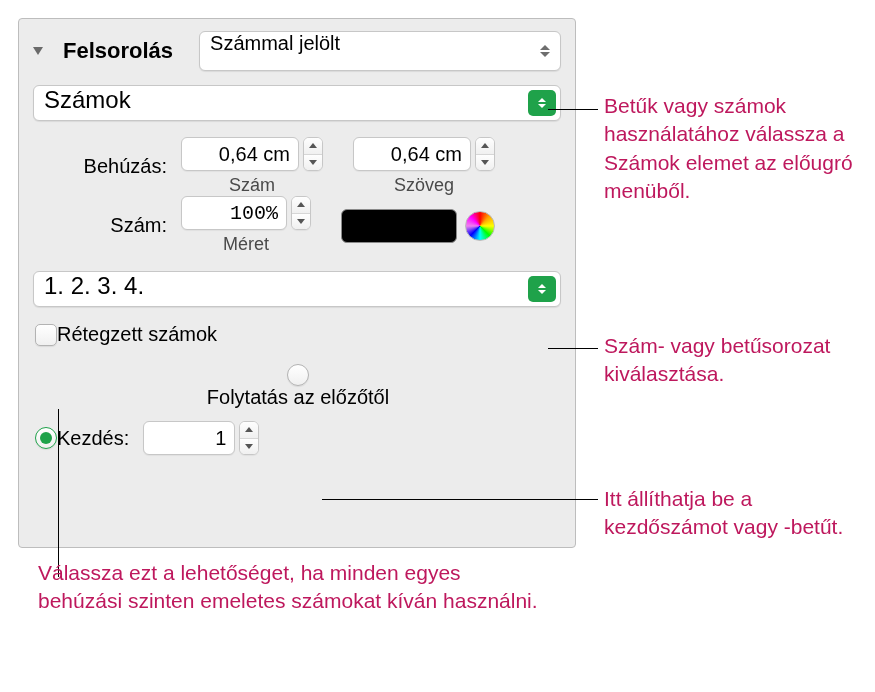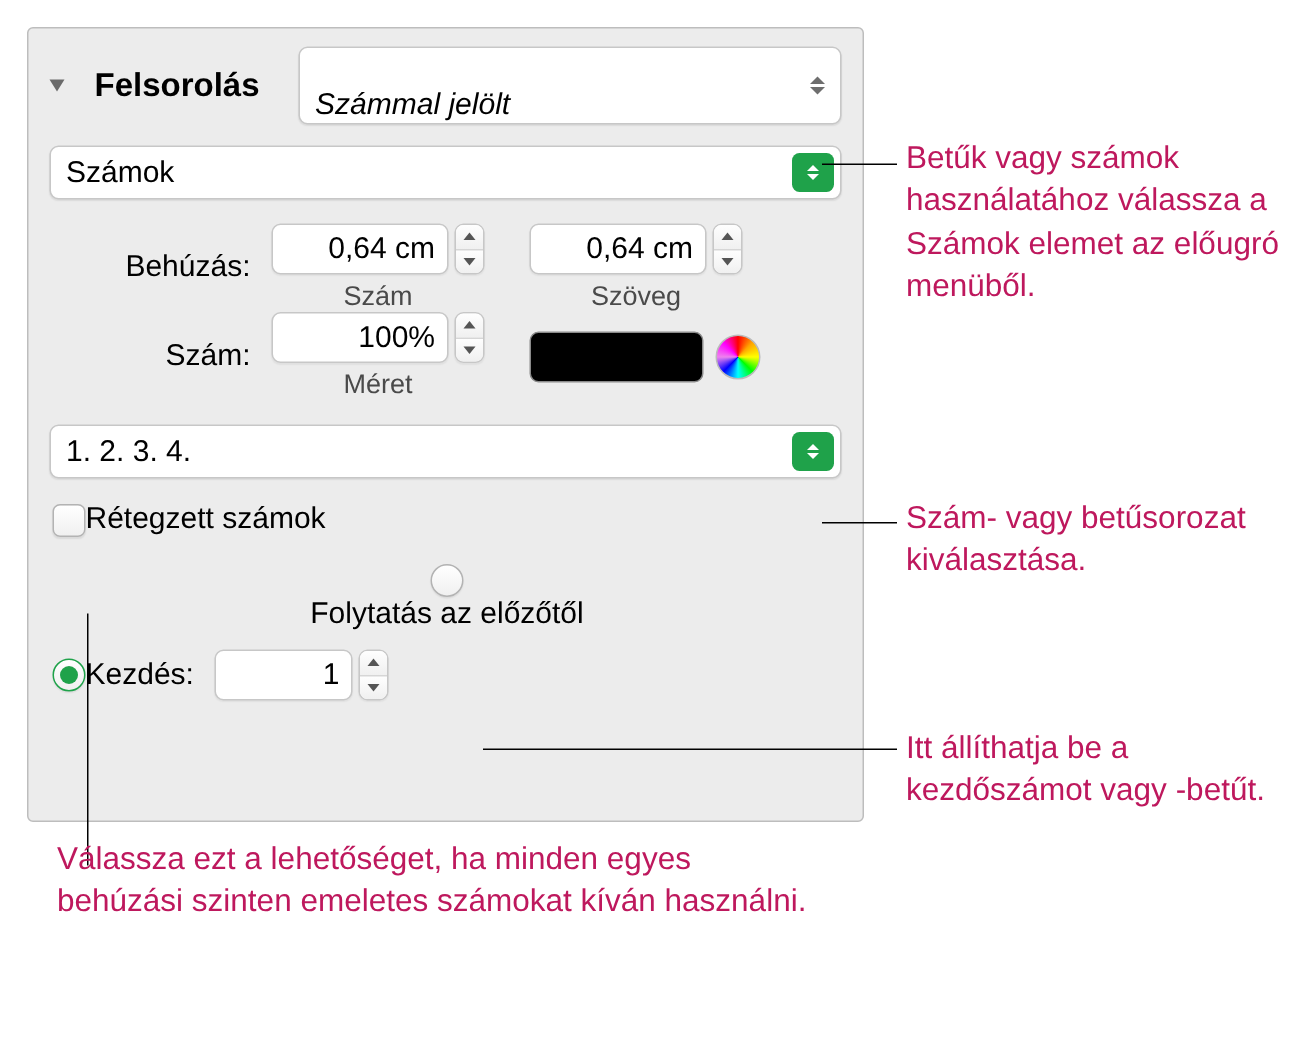--- a/index.html
+++ b/index.html
@@ -30,31 +30,30 @@
     border-right: 5px solid transparent;
     border-top: 8px solid #6a6a6a;
     margin-right: 8px;
   }
   .section-label {
     font-weight: 600;
     font-size: 22px;
   }
   .select {
     flex: 1;
-    height: 52px;
+    height: 40px;
     background: #fff;
     border: 1px solid #c7c7c7;
     border-radius: 6px;
     display: flex;
-    align-items: flex-end;
+    align-items: flex-start;
     padding: 0 10px;
     position: relative;
     box-shadow: 0 1px 1px rgba(0,0,0,0.08);
     font-size: 20px;
-    font-style: italic;
   }
   .select .chev {
     position: absolute;
     right: 10px;
     top: 50%;
     transform: translateY(-50%);
     display: flex;
     flex-direction: column;
     align-items: center;
     gap: 2px;
@@ -66,24 +65,23 @@
   }
   .chev-up { border-bottom: 5px solid #6e6e6e; }
   .chev-down { border-top: 5px solid #6e6e6e; }
 
   .select-green {
     background: #fff;
     border: 1px solid #c7c7c7;
     border-radius: 6px;
     height: 36px;
     display: flex;
-    align-items: center;
     padding: 0 6px 0 10px;
     position: relative;
-    font-size: 20px;
+    font-size: 24px;
     box-shadow: 0 1px 1px rgba(0,0,0,0.08);
   }
   .select-green .grn-btn {
     position: absolute;
     right: 4px;
     top: 4px;
     bottom: 4px;
     width: 28px;
     background: #1fa24a;
     border-radius: 5px;
@@ -259,21 +257,21 @@
         </div>
       </div>
       <div class="sublabel">Szöveg</div>
     </div>
   </div>
 
   <div class="row" style="gap:6px;">
     <div class="label-right" style="width:142px;">Szám:</div>
     <div style="display:flex;flex-direction:column;">
       <div class="stepper-input">
-        <div class="field" style="width:118px;">100%</div>
+        <div class="field" style="width:106px;font-family:Liberation Mono, monospace;">100%</div>
         <div class="stepper">
           <div class="sb">
               <span class="su"></span>
             </div>
             <div class="sb">
               <span class="sd"></span>
             </div>
         </div>
       </div>
       <div class="sublabel">Méret</div>

